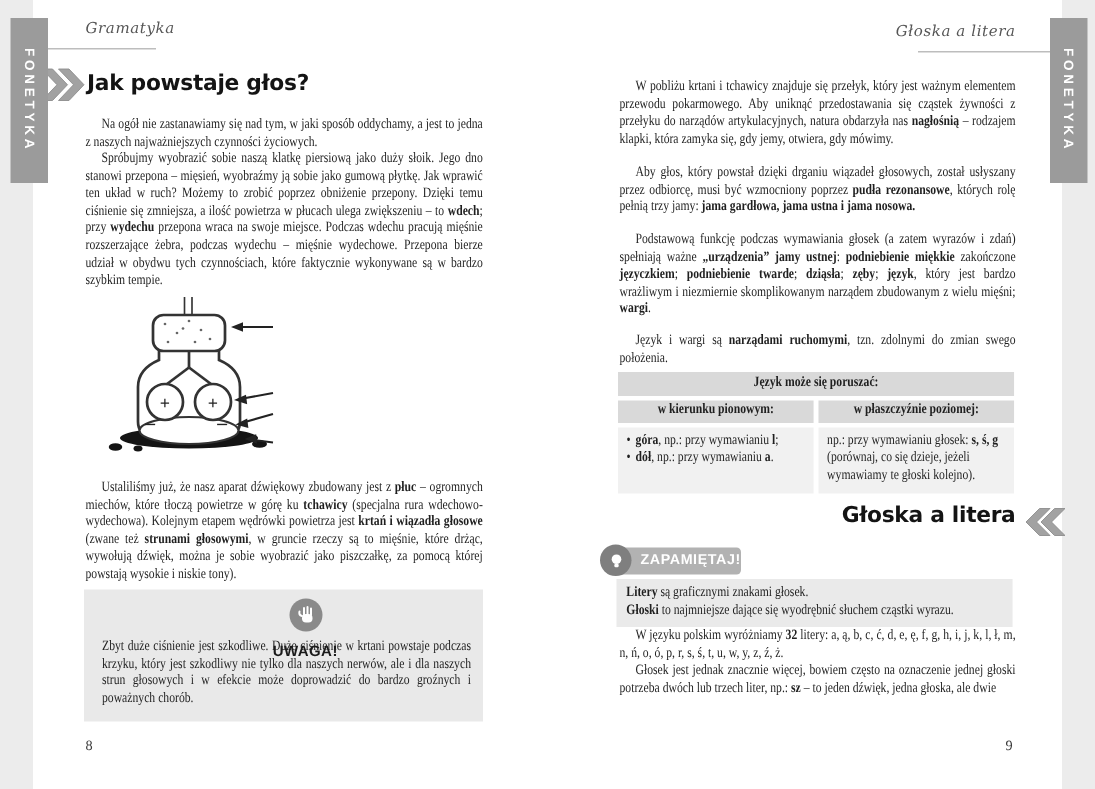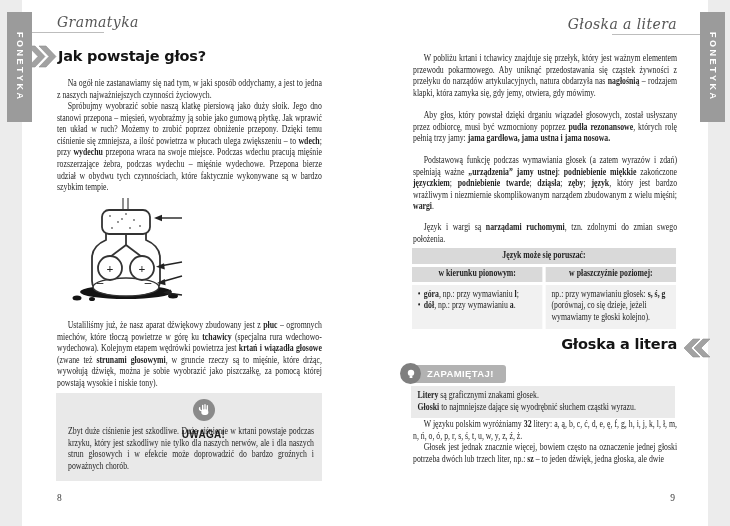--- a/index.html
+++ b/index.html
@@ -10,21 +10,21 @@
   .page-right{left:366px;width:342px;}
 
   .tab{position:absolute;top:12px;width:25px;height:110px;background:#9b9b9b;color:#fff;
        display:flex;align-items:center;justify-content:center;
        writing-mode:vertical-rl;text-orientation:mixed;
        font-family:"Liberation Sans","DejaVu Sans",sans-serif;font-size:9px;font-weight:bold;letter-spacing:2.5px;}
   .tab-left{left:7px;}
   .tab-right{left:700px;}
 
   .script-header{position:absolute;font-family:"DejaVu Serif","Liberation Serif",serif;
-       font-style:italic;font-size:14px;color:#555;letter-spacing:.4px;}
+       font-style:italic;font-size:10px;color:#555;letter-spacing:.4px;}
   .header-rule{position:absolute;border-bottom:1px solid #bdbdbd;height:0;}
 
   .section-title{position:absolute;font-family:"DejaVu Sans","Liberation Sans",sans-serif;
        font-weight:bold;font-size:14.5px;color:#141414;letter-spacing:-.2px;white-space:nowrap;}
 
   .bt{font-size:9.5px;line-height:11.6px;color:#1f1f1f;text-align:justify;}
   .ind{text-indent:13px;}
   .abs{position:absolute;}
   .sqz323{width:323px;transform:scaleX(.82);transform-origin:0 0;}
   .sqz322{width:322px;transform:scaleX(.82);transform-origin:0 0;}
@@ -55,21 +55,21 @@
   .pt-body{display:flex;gap:4px;align-items:stretch;}
   .pt-cell{flex:1;background:#f1f1f1;padding:4px 7px 6px;}
   .bullet-row{display:flex;}
   .blt{margin-right:4px;}
 
   
   .rem-badge{position:absolute;left:34px;top:363px;display:flex;align-items:center;}
   .rem-badge .icon-circle{width:21px;height:21px;background:#7f7f7f;position:relative;z-index:2;}
   .rem-pill{margin-left:-12px;background:#b2b2b2;color:#fff;border-radius:3px;
        font-family:"Liberation Sans","DejaVu Sans",sans-serif;font-weight:bold;font-size:9.5px;
-       letter-spacing:.4px;padding:3px 12px 4px 18px;white-space:nowrap;}
+       letter-spacing:.4px;padding:3px 0 4px 18px;white-space:nowrap;}
   .rem-box{position:absolute;left:45px;top:386px;background:#eaeaea;padding:4px 8px 5px;box-sizing:border-box;}
   .rem-box .line{font-size:9.5px;line-height:11.5px;color:#1f1f1f;}
 </style>
 </head>
 <body>
 
 <div class="stage">
 
   <div class="page page-left">
     <div class="script-header" style="left:35px;top:14px;">Gramatyka</div>

